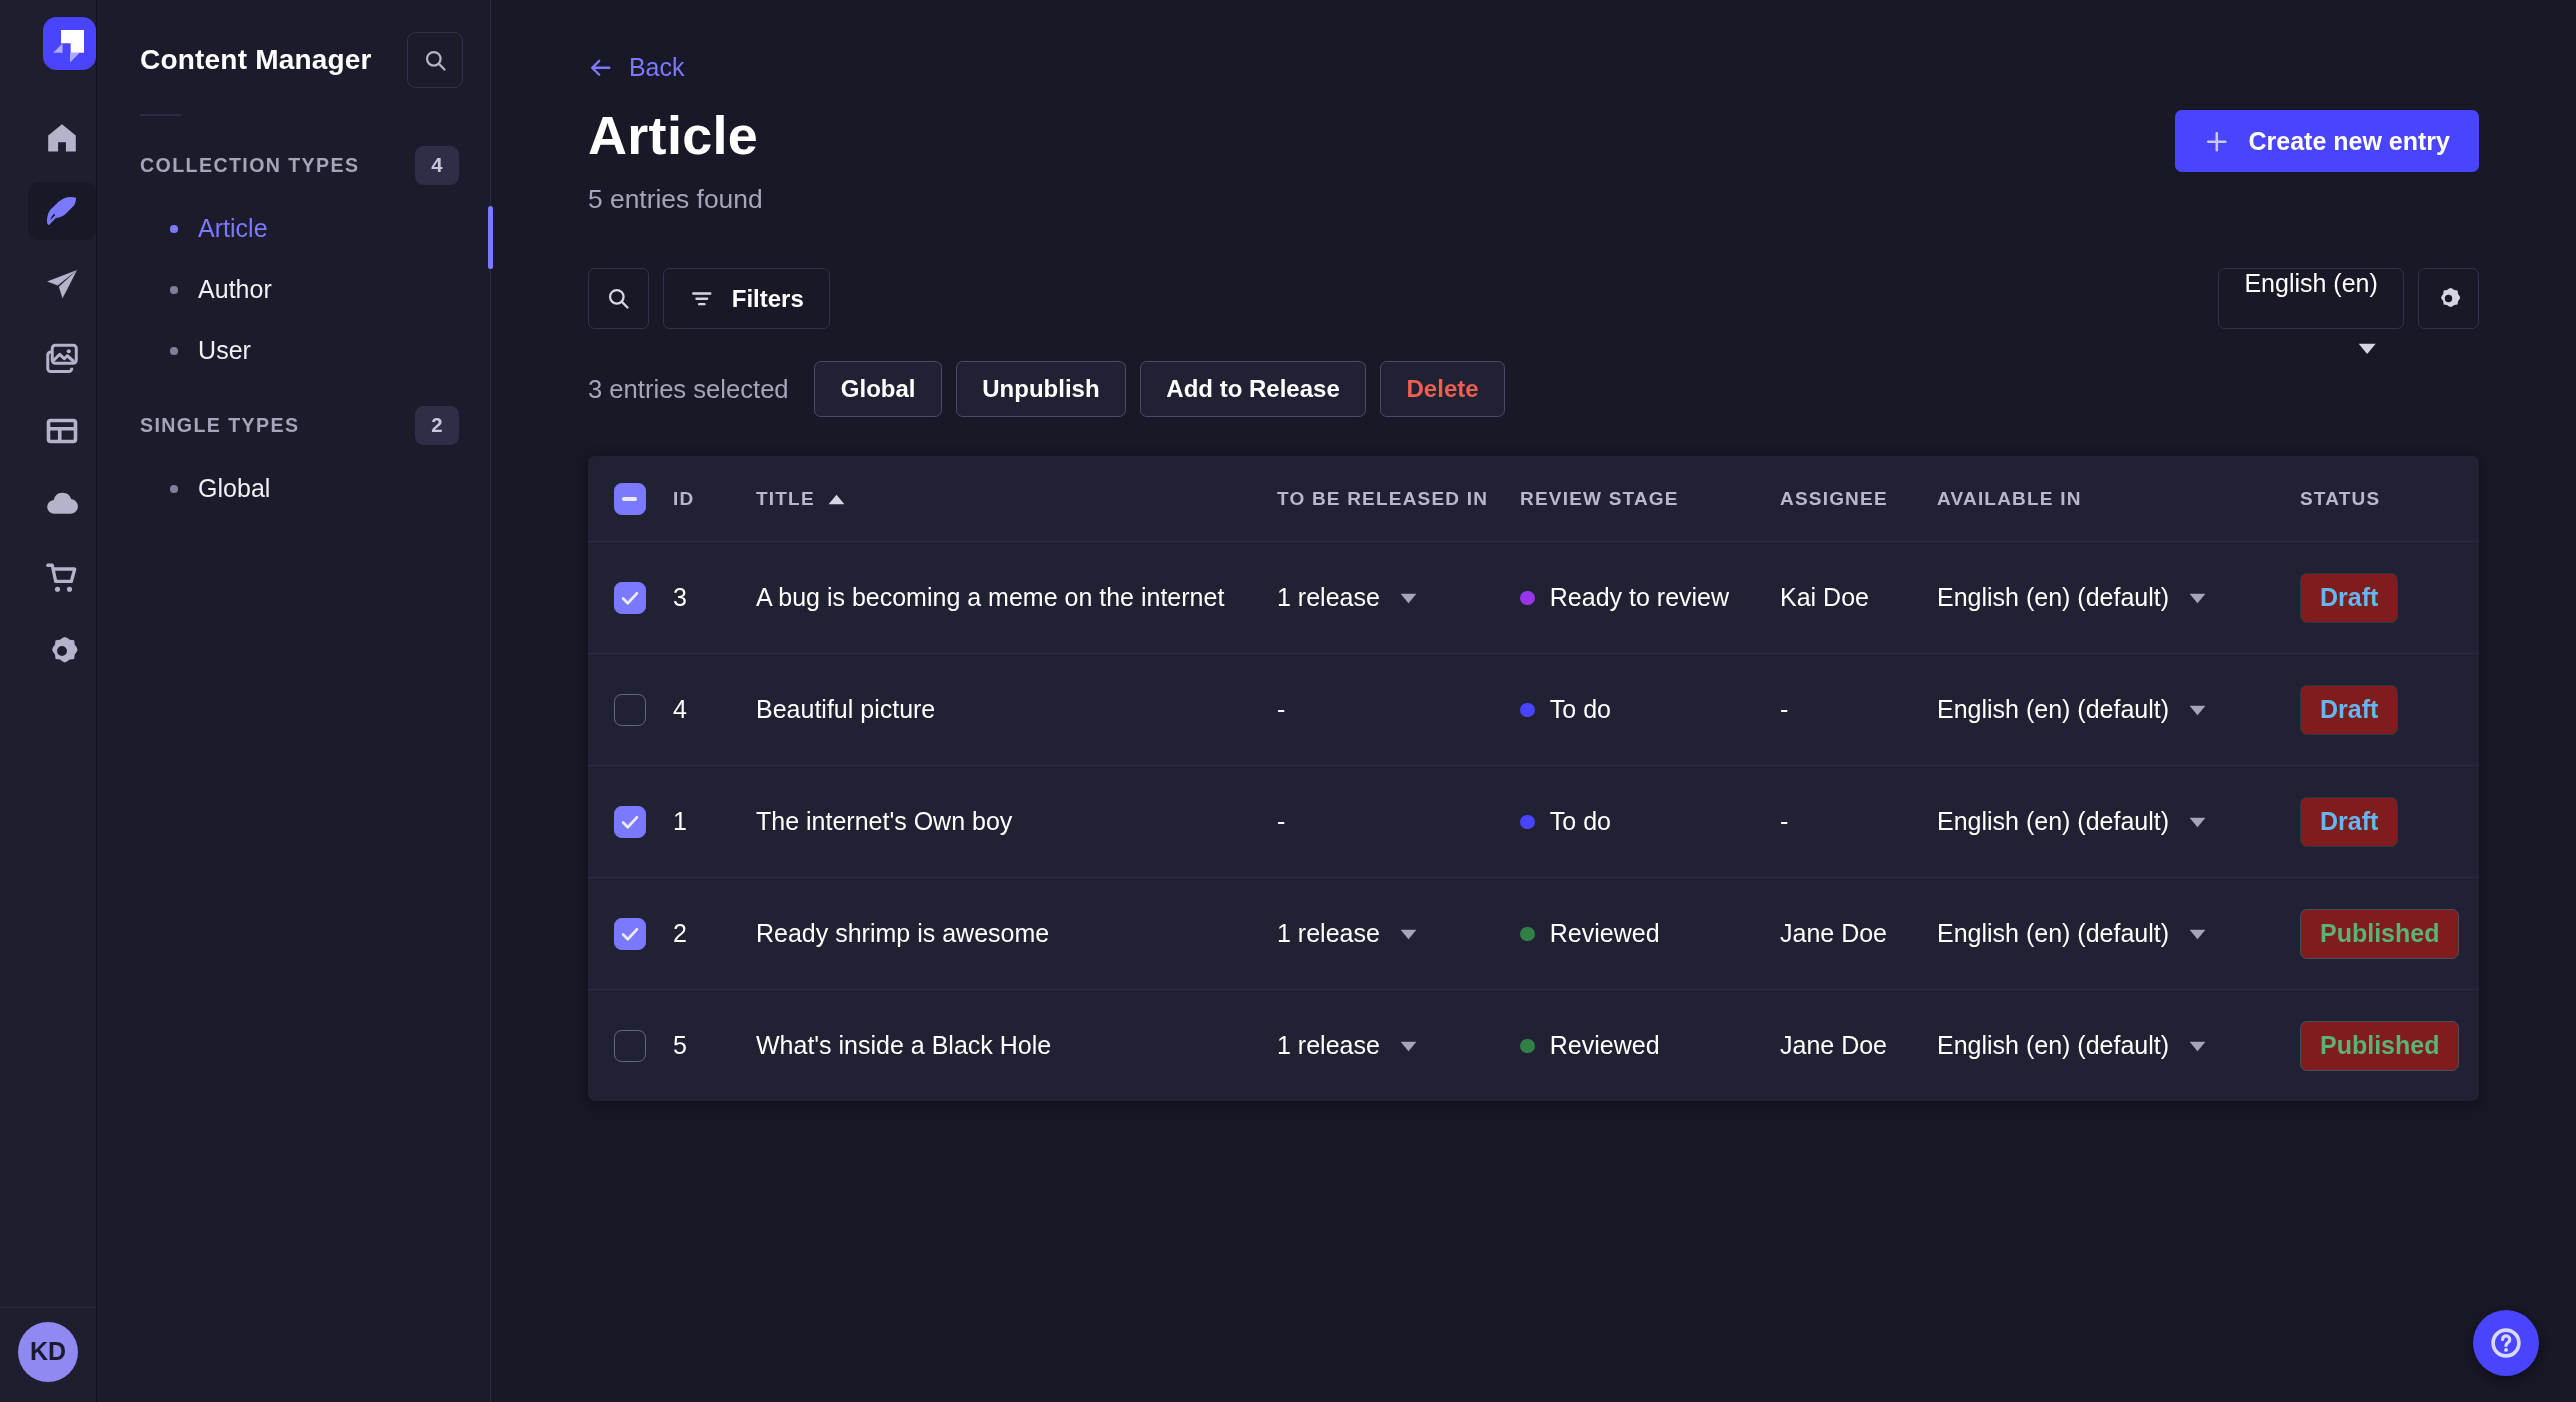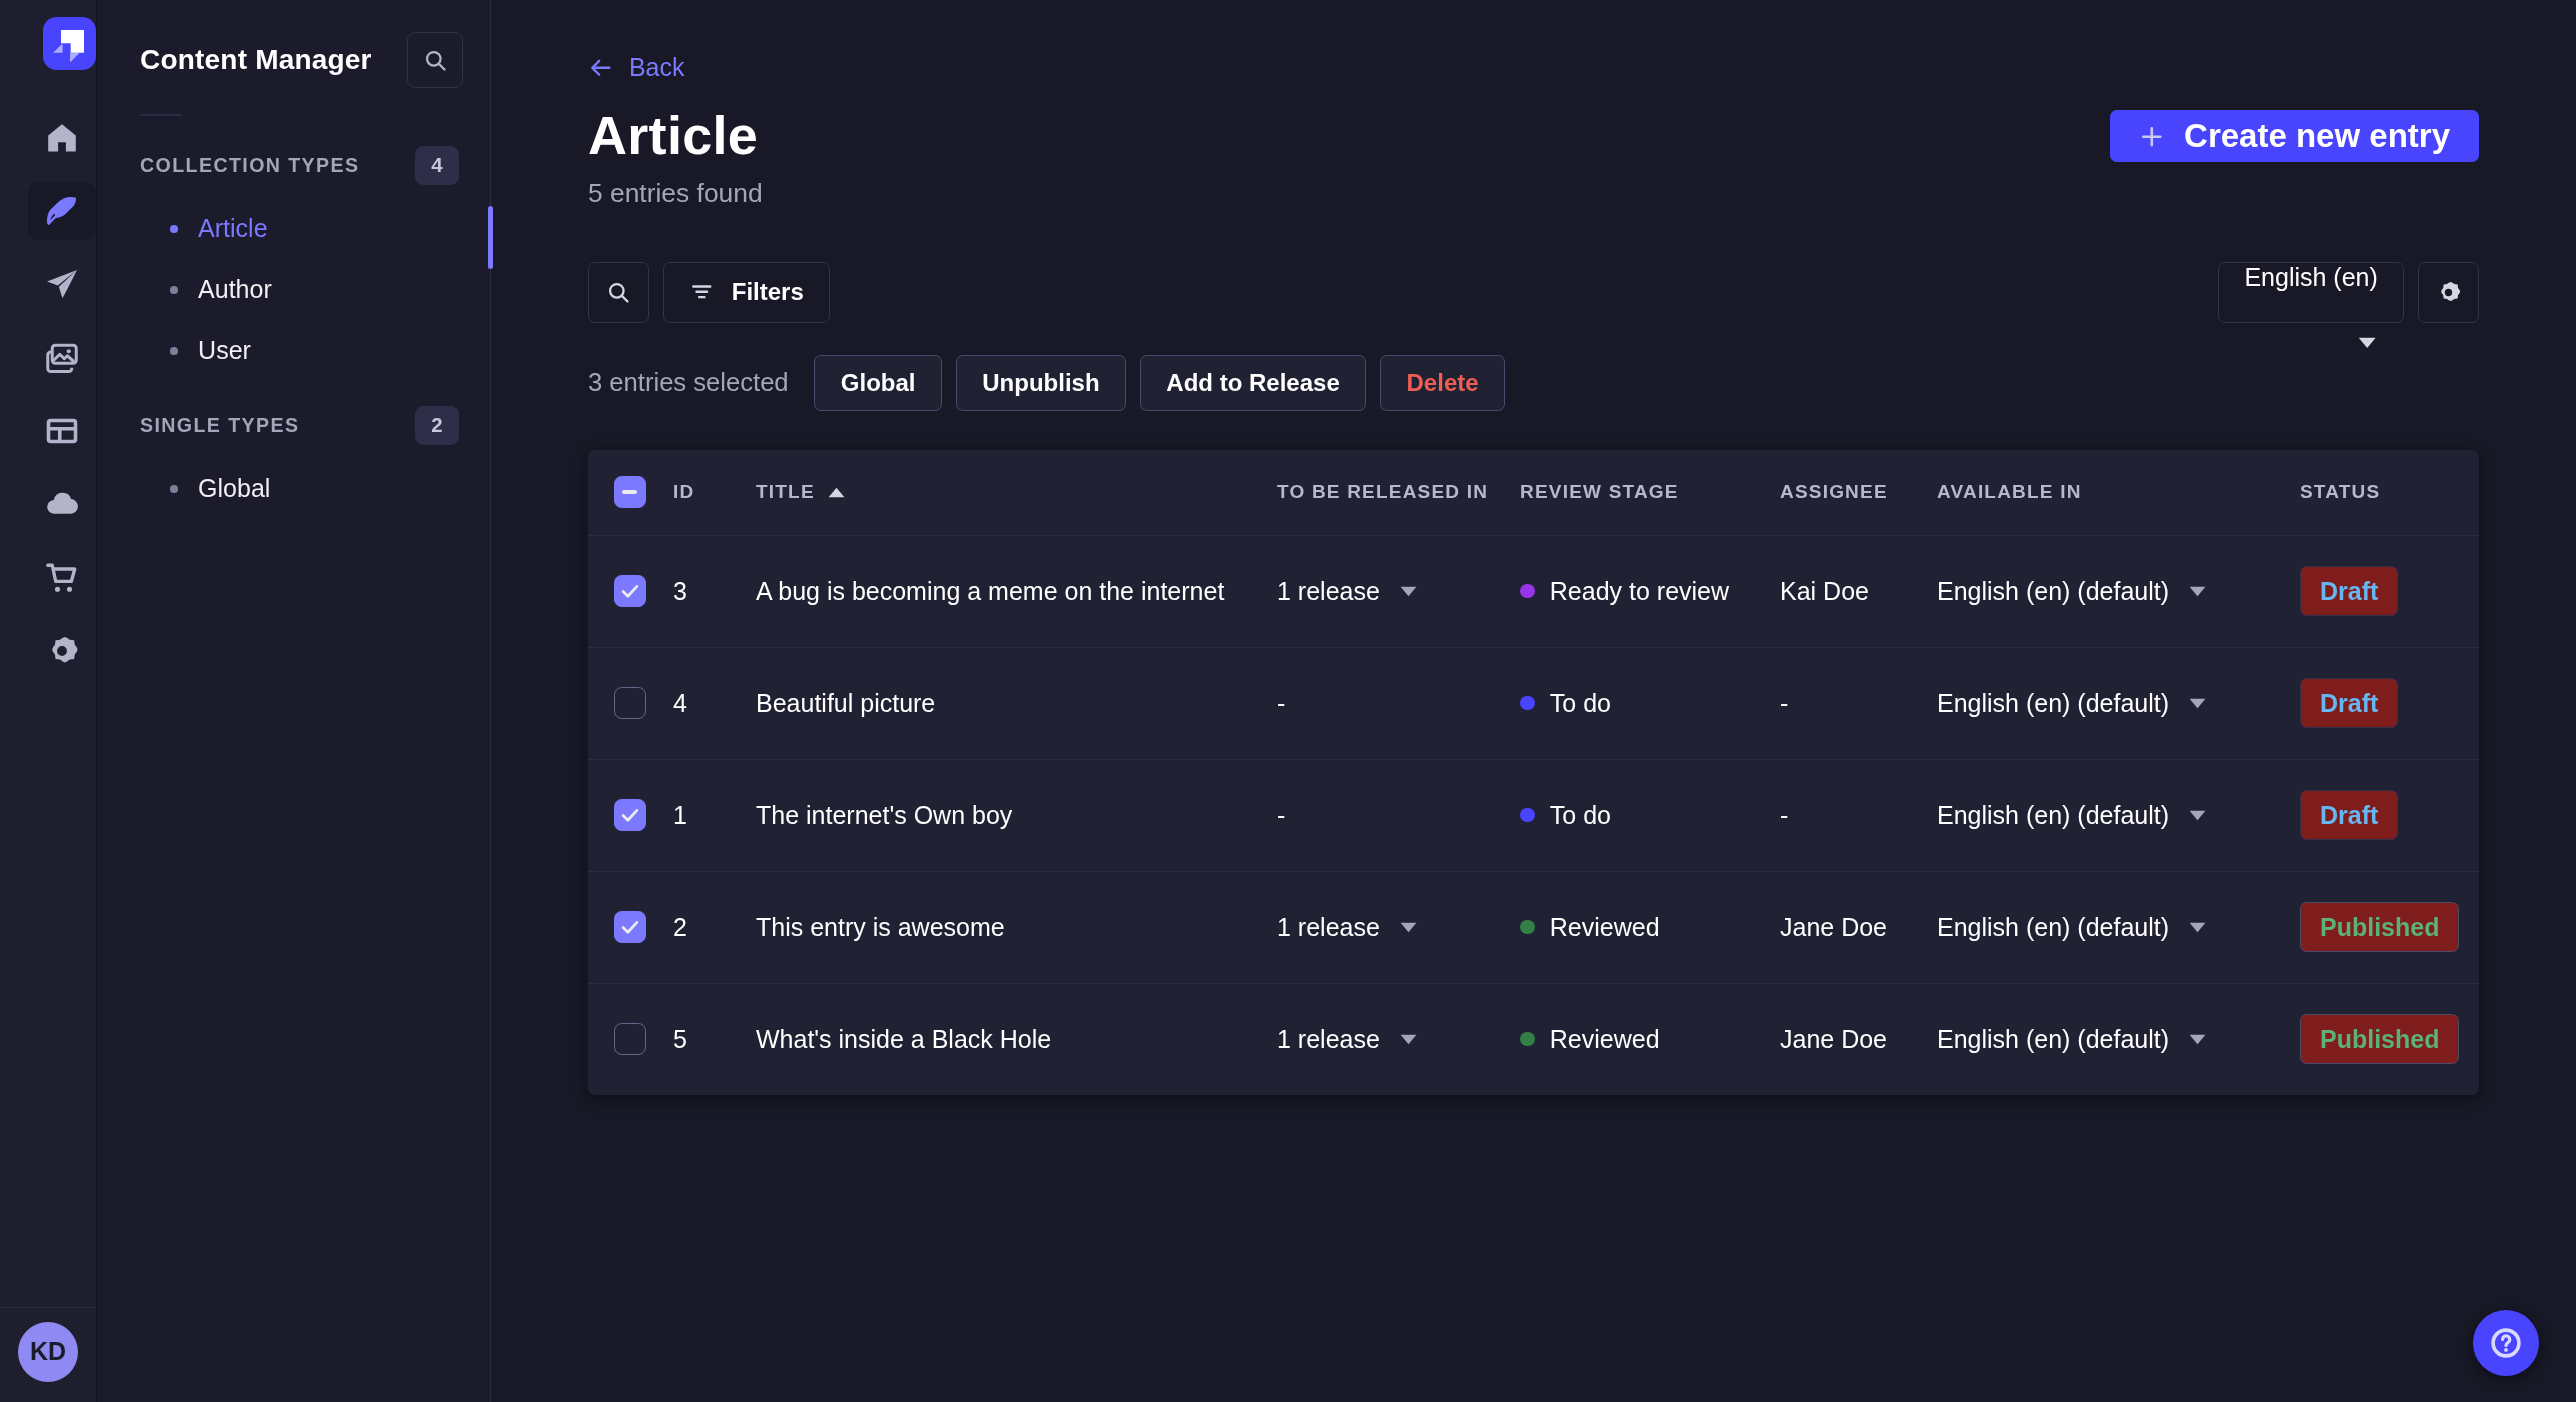--- a/index.html
+++ b/index.html
@@ -86,21 +86,21 @@
   .main { flex:1; position:relative; padding:16px 97px; overflow:hidden; }
   .back-row { padding-top:37px; }
   .back-link {
     display:inline-flex; align-items:center; gap:15.3px; color:#7b79ff;
     font-size:25px; text-decoration:none; cursor:pointer;
   }
   .title-row { display:flex; align-items:flex-start; justify-content:space-between; margin-top:20.4px; }
   .page-title { font-size:54px; font-weight:700; letter-spacing:0.3px; }
   .btn-primary {
     display:flex; align-items:center; gap:19px; background:#4945ff; border:none; cursor:pointer;
-    color:#ffffff; font-size:33px; font-weight:600; border-radius:6.8px; height:52px; padding:0 29px; margin-top:6.8px;
+    color:#ffffff; font-size:25px; font-weight:600; border-radius:6.8px; height:62px; padding:0 29px; margin-top:6.8px;
     font-family:inherit;
   }
   .page-subtitle { color:#a5a5ba; font-size:26.4px; margin-top:12px; }
 
   .toolbar { margin-top:53px; display:flex; align-items:center; justify-content:space-between; }
   .toolbar-left, .toolbar-right { display:flex; align-items:center; gap:13.6px; }
   .btn-outline {
     display:flex; align-items:center; gap:17px; background:transparent; cursor:pointer;
     border:1.7px solid #32324d; border-radius:6.8px; height:61px; padding:0 25.6px;
     color:#ffffff; font-size:24px; font-weight:600; font-family:inherit;
@@ -492,21 +492,21 @@
           </div>
           <div class="trow tbody-row">
             <div class="cell cell-check">
               <span class="checkbox checked">
                 <svg viewBox="0 0 16 16" width="22" height="22">
                   <path d="M3 8.4 6.4 11.8 13 4.6" stroke="#eaeaef" stroke-width="2" fill="none" stroke-linecap="round" stroke-linejoin="round"></path>
                 </svg>
               </span>
             </div>
             <div class="cell">2</div>
-            <div class="cell">This entry is awesome</div>
+            <div class="cell">Ready shrimp is awesome</div>
             <div class="cell release-cell">
               <span>1 release</span>
               <span class="caret" style="display:flex">
                 <svg viewBox="0 0 12 8" width="19" height="12.8">
                   <path d="M1 1h10L6 7z" fill="#a5a5ba"></path>
                 </svg>
               </span>
             </div>
             <div class="cell stage-cell">
               <span class="stage-dot" style="background: rgb(50, 128, 72);"></span>

